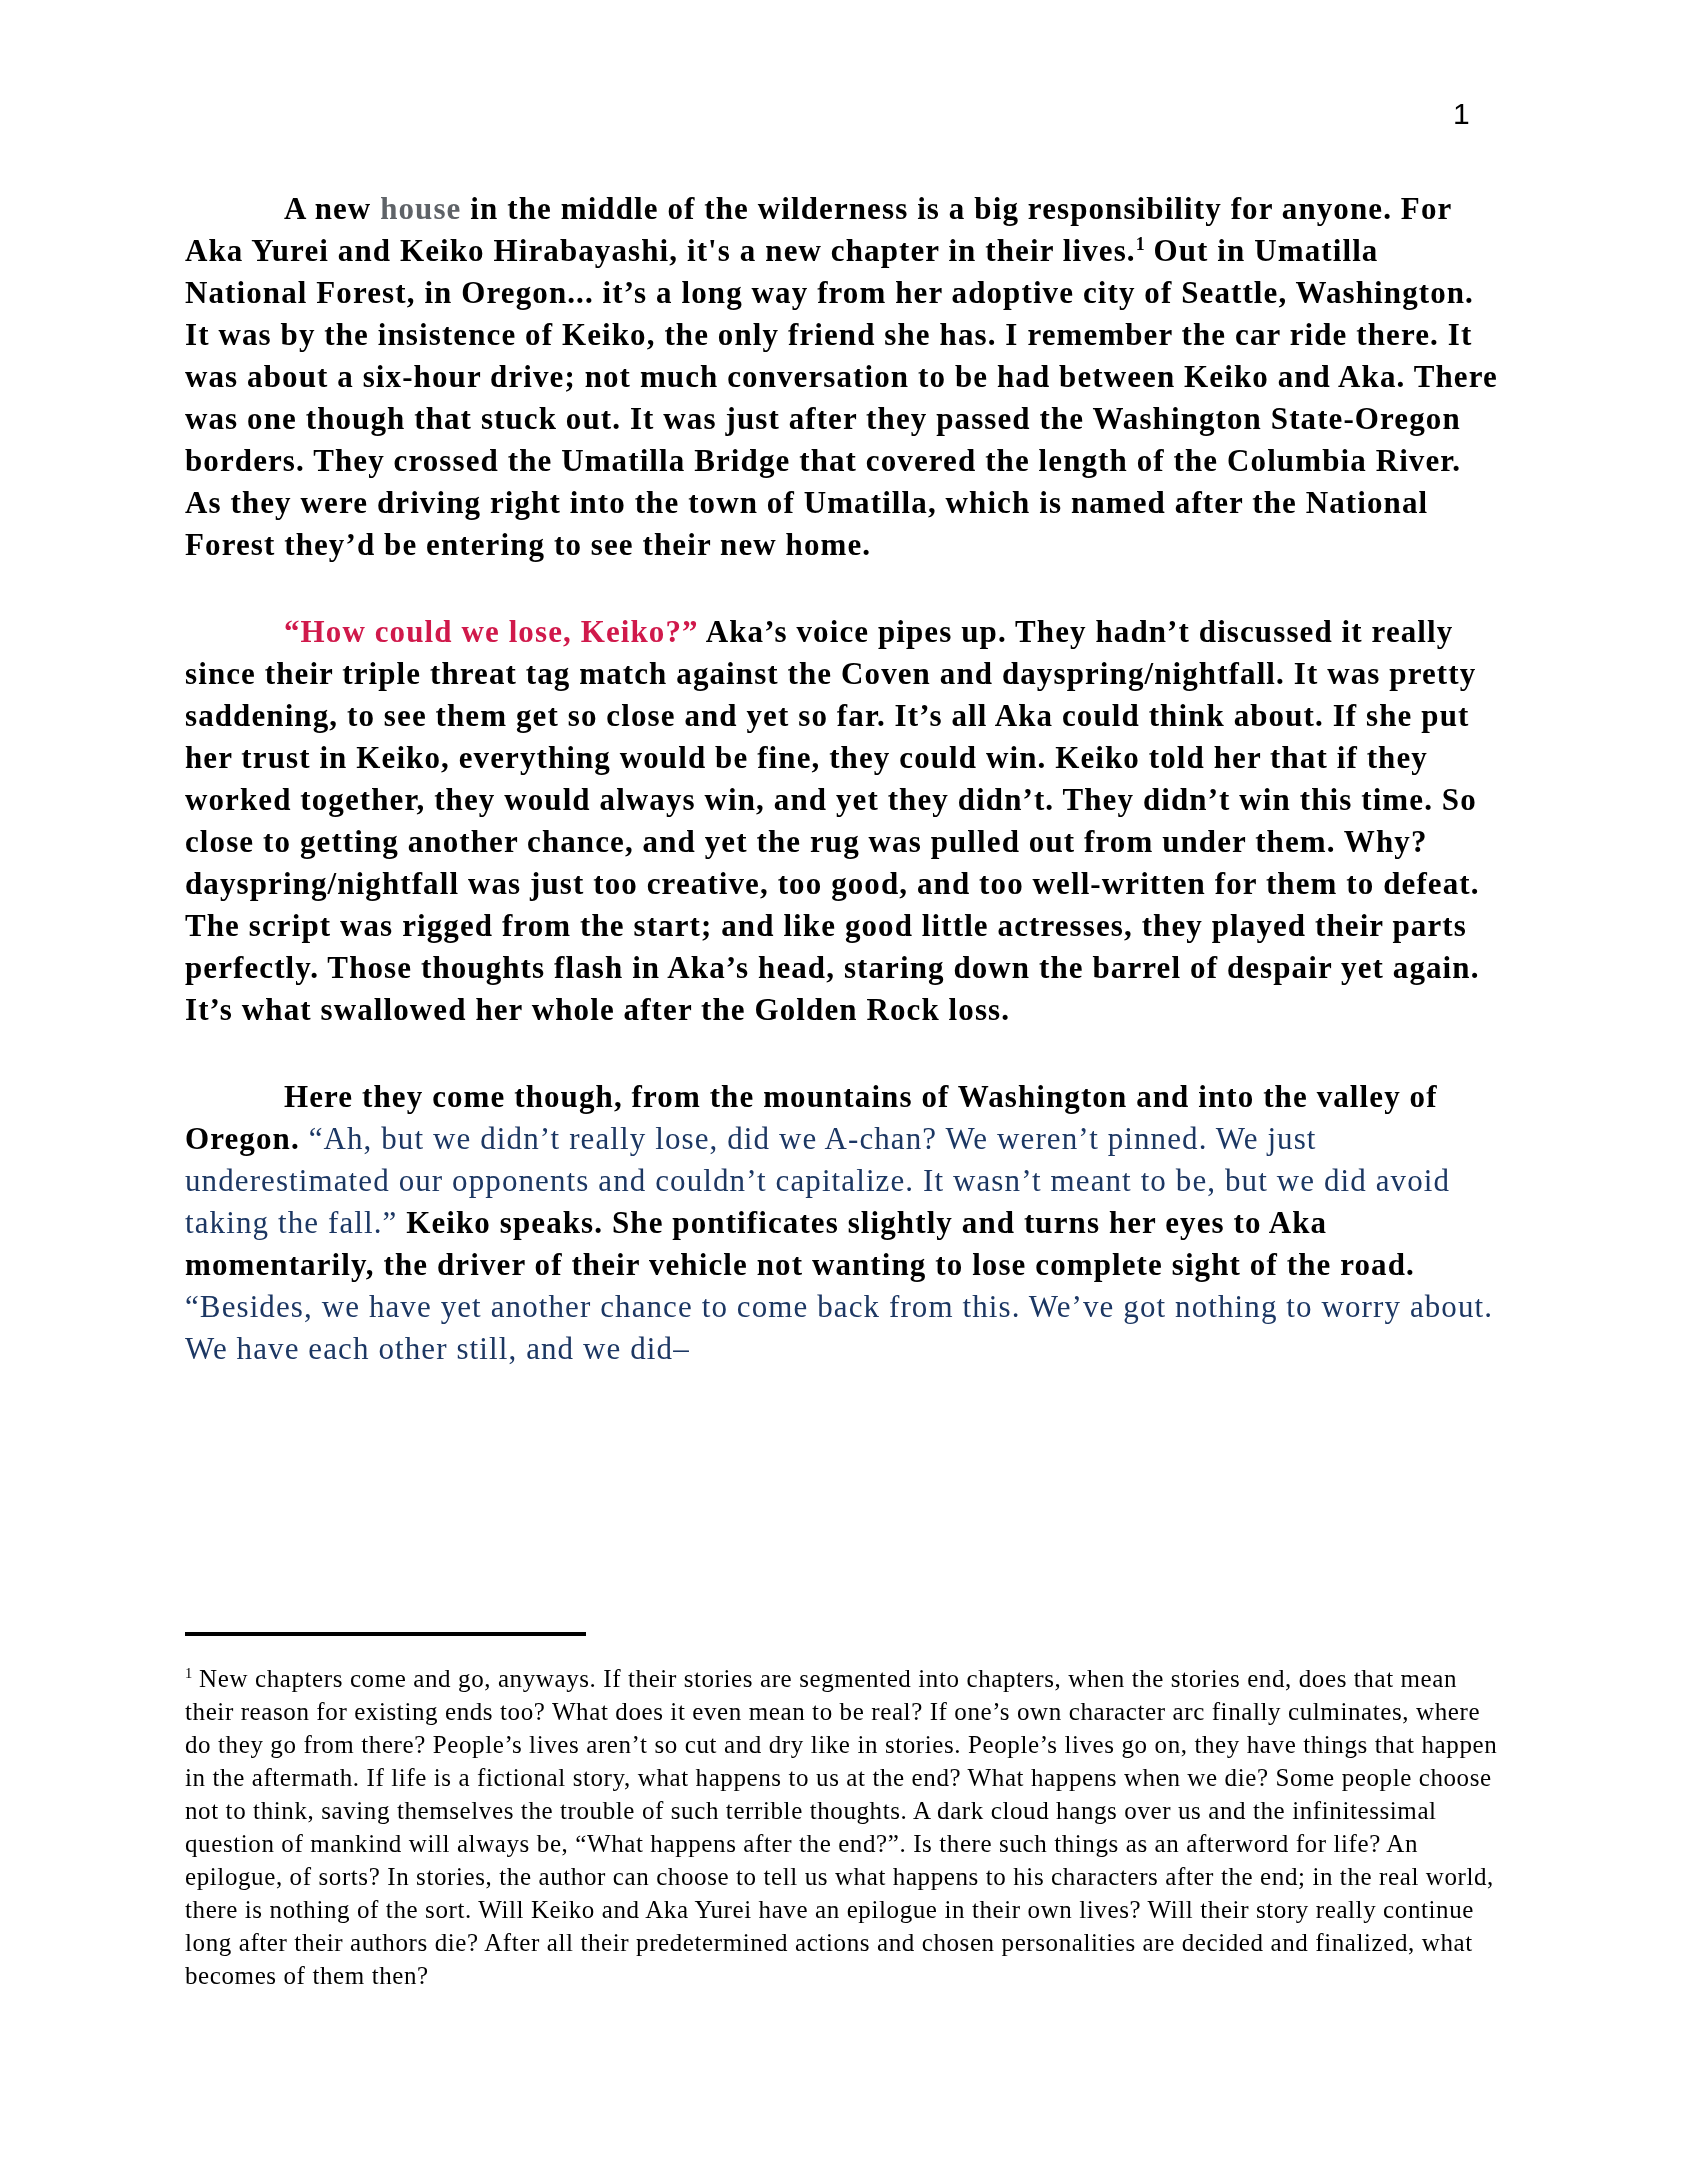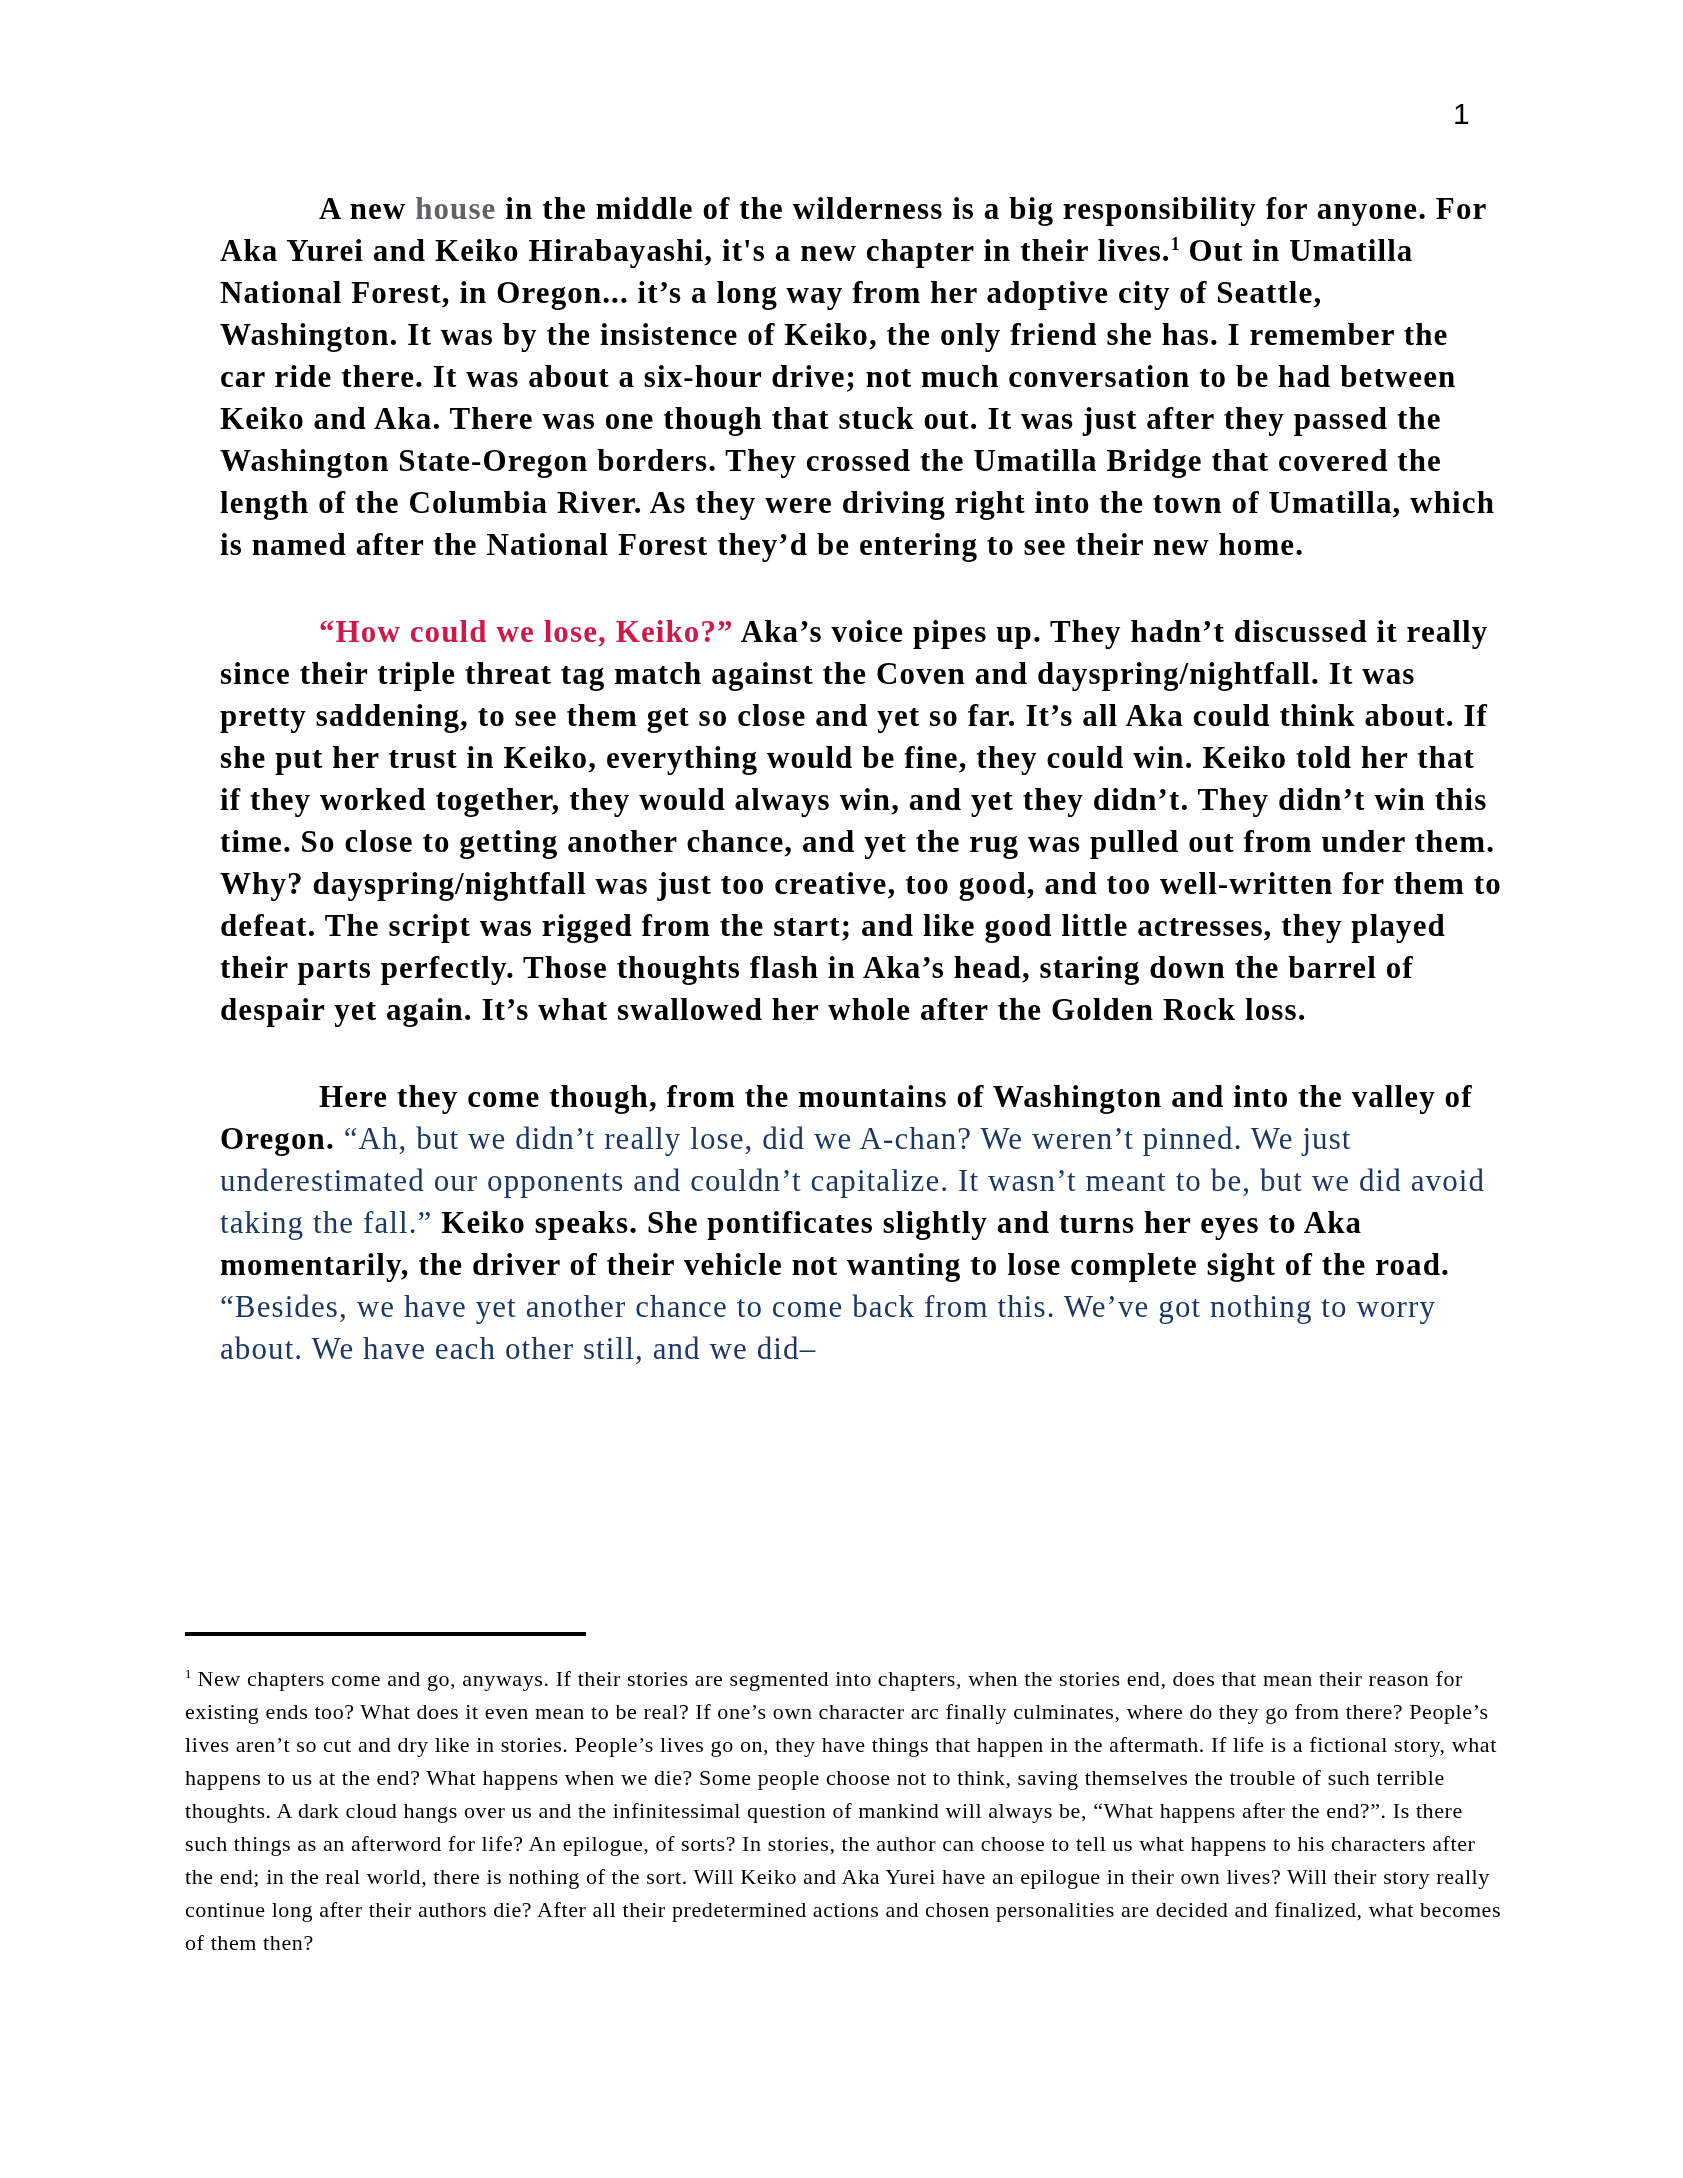--- a/index.html
+++ b/index.html
@@ -29,21 +29,20 @@
     width: 1317px;
   }
   .body-par {
     font-size: 31px;
     line-height: 42px;
     font-weight: 700;
     letter-spacing: 1.1px;
     text-indent: 99px;
     margin-bottom: 45px;
     color: #000000;
-    margin-left: 35px;
   }
   .house-link { color: #5f6368; font-weight: 700; }
   .red-quote { color: #d0194b; font-weight: 700; }
   .navy-dialogue { color: #1c3763; font-weight: 400; }
   .navy-dialogue .ital { }
   .sup {
     vertical-align: super;
     font-size: 0.58em;
     line-height: 0;
     letter-spacing: 0;
@@ -54,21 +53,21 @@
     top: 1632px;
     width: 1317px;
   }
   .footnote-separator {
     width: 401px;
     height: 0;
     border-top: 4px solid #000000;
     margin-bottom: 26px;
   }
   .footnote-text {
-    font-size: 22px;
+    font-size: 25px;
     line-height: 33px;
     font-weight: 400;
     letter-spacing: 0.6px;
     color: #000000;
   }
 </style>
 </head>
 <body>
 
 <div class="page">

